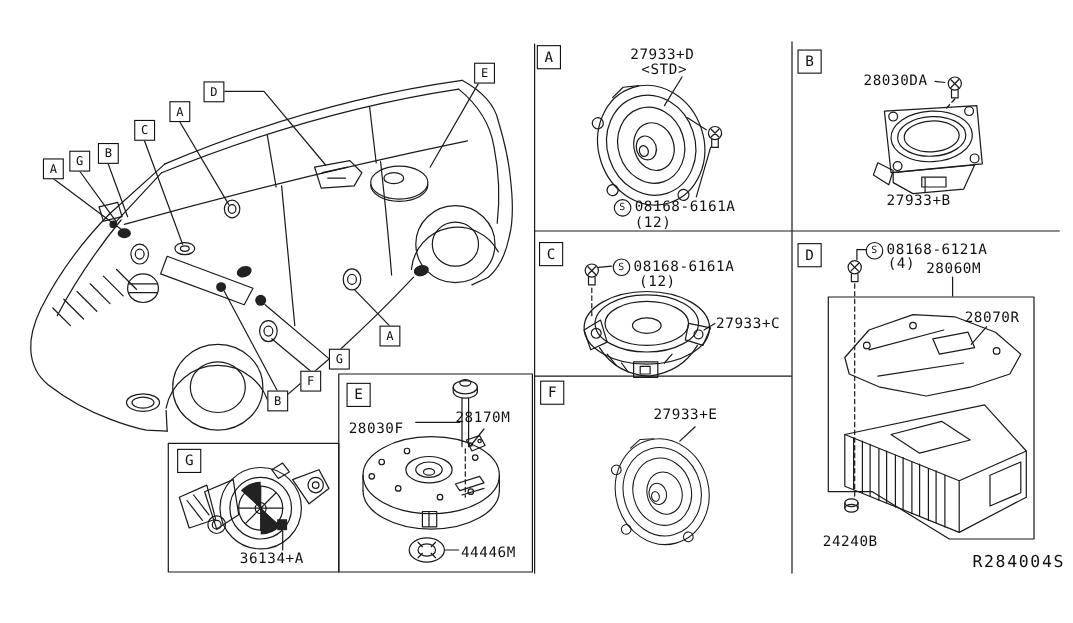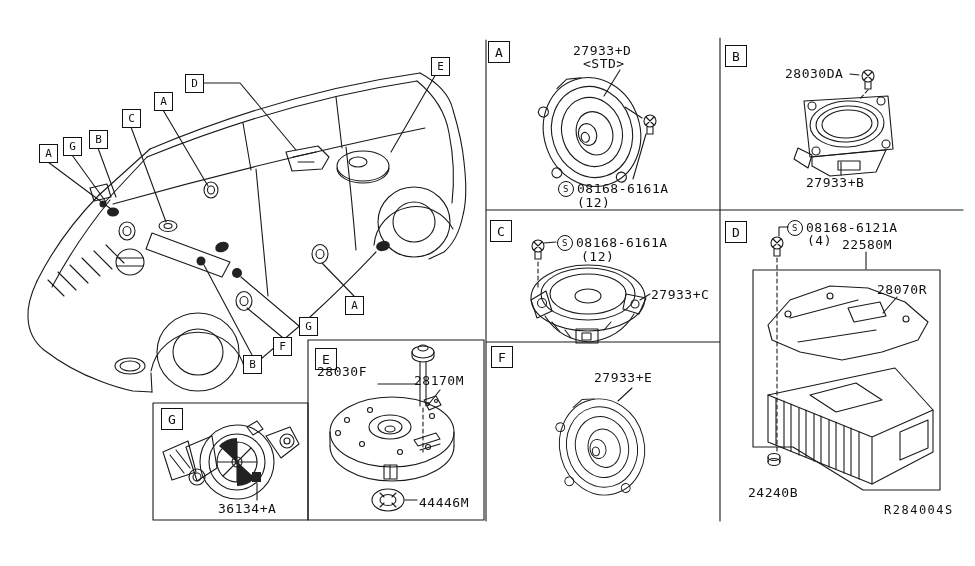--- a/index.html
+++ b/index.html
@@ -16,21 +16,21 @@
   }
   .pbox{
     position:absolute;width:20px;height:20px;border:1px solid #111;background:#fff;
     display:flex;align-items:center;justify-content:center;font-size:13px;line-height:13px;
   }
   .srow{display:flex;align-items:center;gap:3px;}
   .scir{
     display:inline-flex;width:14px;height:14px;border:1.3px solid #111;border-radius:50%;
     align-items:center;justify-content:center;font-size:9px;line-height:9px;flex:0 0 auto;
   }
-  .ref{font-size:12px;letter-spacing:1.5px;}
+  .ref{font-size:15px;letter-spacing:1.5px;}
 </style>
 </head>
 <body>
 
 <div class="stage">
 
   <svg class="art" width="975" height="566" viewBox="0 0 975 566" fill="none" stroke="#1a1a1a" stroke-width="1.1" stroke-linecap="round" stroke-linejoin="round">
 
     <defs>
       <g id="doorspk">
@@ -291,25 +291,25 @@
     <span>08168-6161A</span>
   </div>
   <div class="pt" style="left:581px;top:250px">(12)</div>
   <div class="pt" style="left:651px;top:288px">27933+C</div>
 
   <div class="pt srow" style="left:787px;top:220px">
     <span class="scir">S</span>
     <span>08168-6121A</span>
   </div>
   <div class="pt" style="left:807px;top:234px">(4)</div>
-  <div class="pt" style="left:842px;top:238px">22580M</div>
+  <div class="pt" style="left:842px;top:238px">28060M</div>
   <div class="pt" style="left:877px;top:283px">28070R</div>
   <div class="pt" style="left:748px;top:486px">24240B</div>
 
-  <div class="pt" style="left:317px;top:365px">28030F</div>
+  <div class="pt" style="left:317px;top:384px">28030F</div>
   <div class="pt" style="left:414px;top:374px">28170M</div>
   <div class="pt" style="left:419px;top:496px">44446M</div>
 
   <div class="pt" style="left:594px;top:371px">27933+E</div>
 
   <div class="pt ctr" style="left:218px;top:502px;width:70px">36134+A</div>
 
   <div class="pt ref" style="left:884px;top:503px">R284004S</div>
 </div>
 

